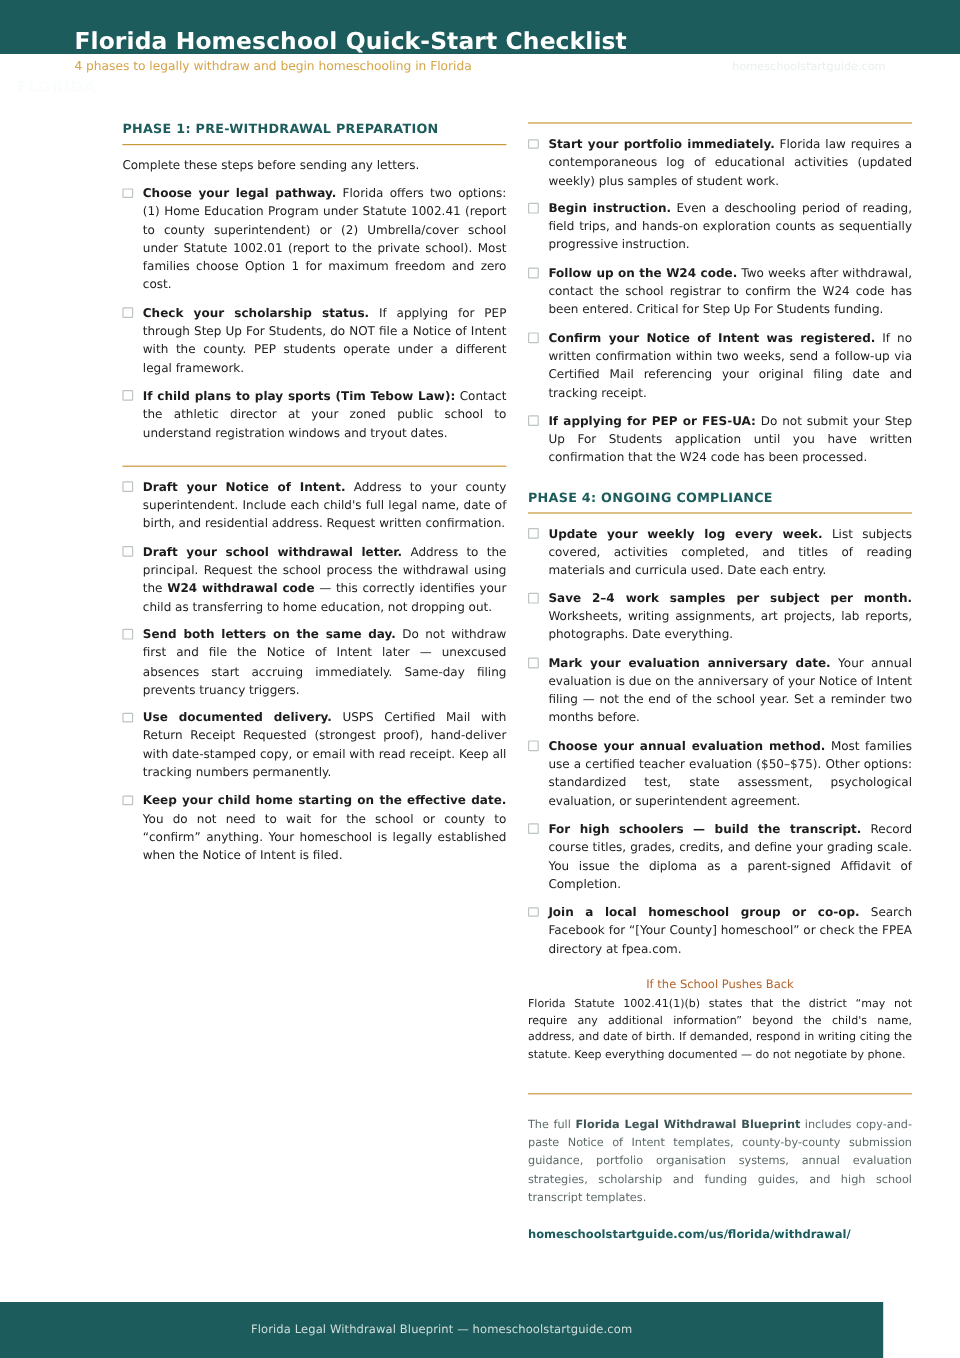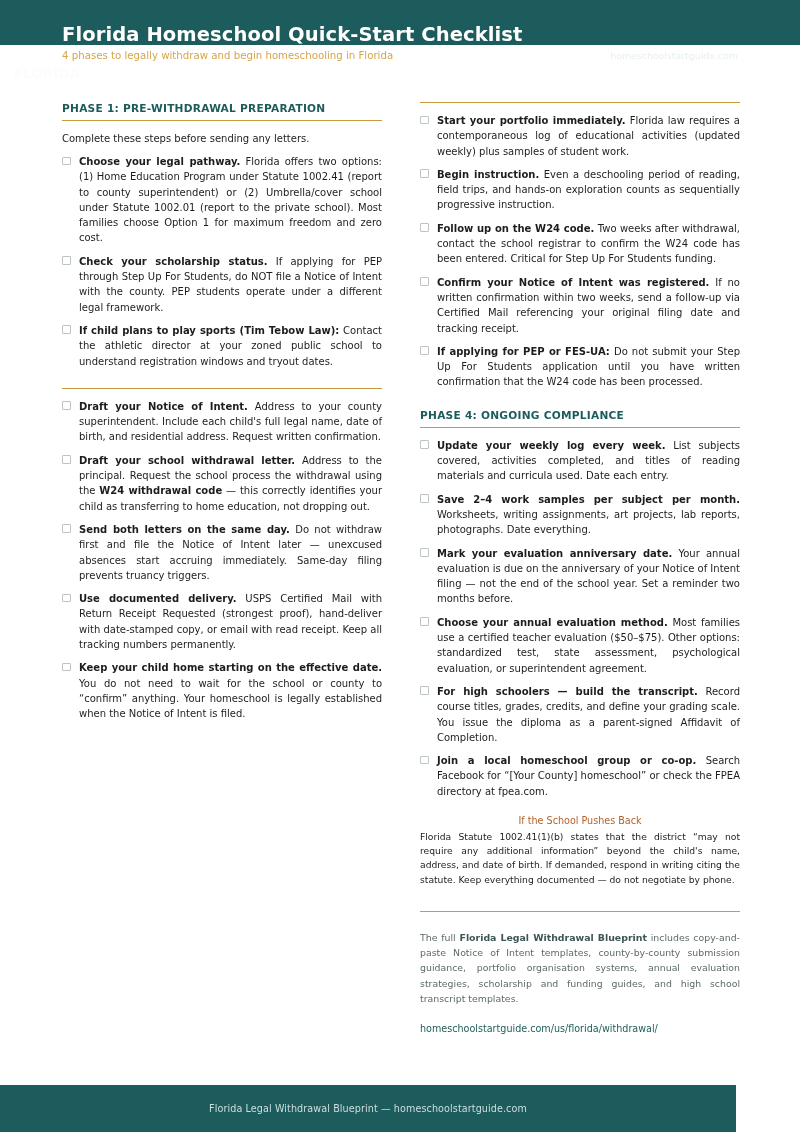--- a/index.html
+++ b/index.html
@@ -52,22 +52,23 @@
     letter-spacing: 0.4px;
     user-select: none;
   }
 
   
   .sheet {
     padding: 57px 62px 0 62px;
   }
   .cols {
     display: flex;
-    gap: 38px;
+    gap: 18px;
     align-items: flex-start;
+    margin-left: 40px;
   }
   .col { width: 320px; flex: 0 0 320px; }
 
   
   .phase { margin-bottom: 0; }
   .phase + .phase { margin-top: 19px; }
   .phase-title {
     color: #1d5c5c;
     font-size: 10.6px;
     font-weight: bold;
@@ -142,21 +143,21 @@
   .promo-body {
     font-size: 9.4px;
     line-height: 1.62;
     color: #5e6a6a;
     text-align: justify;
     margin: 0 0 11px 0;
   }
   .promo-body .em { color: #3f5555; }
   .promo-link {
     font-size: 9.6px;
-    font-weight: normal;
+    font-weight: bold;
     color: #1d5c5c;
     text-decoration: none;
     display: inline-block;
   }
 
   
   .footer {
     position: absolute;
     left: 0;
     bottom: 0;

